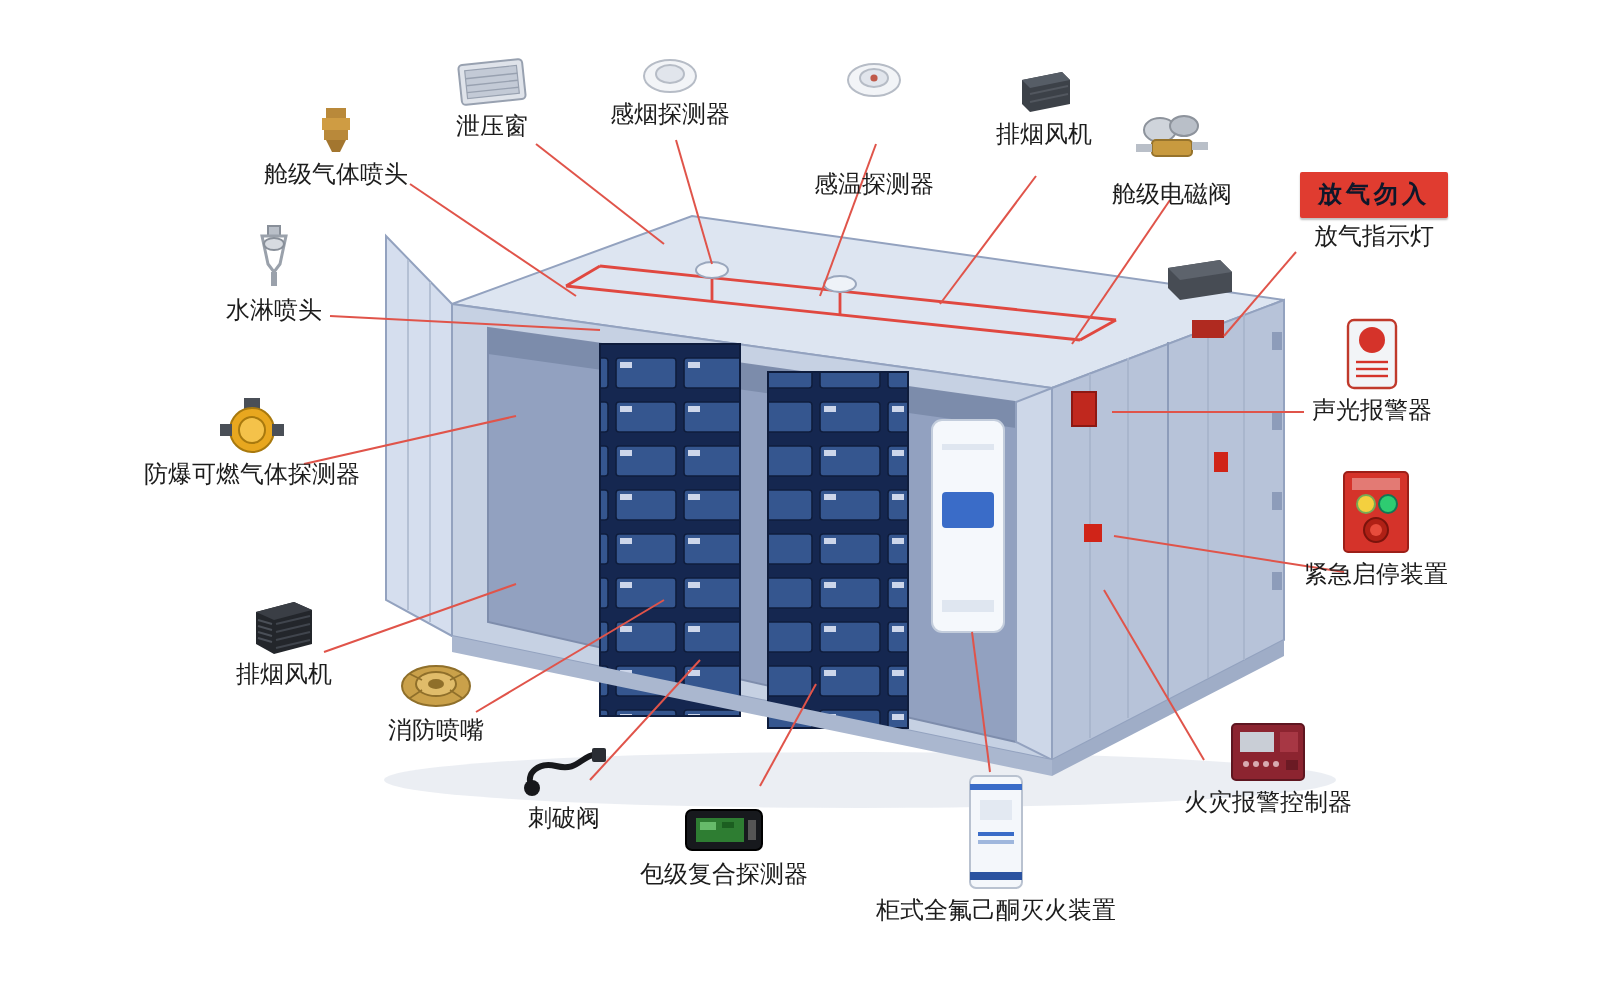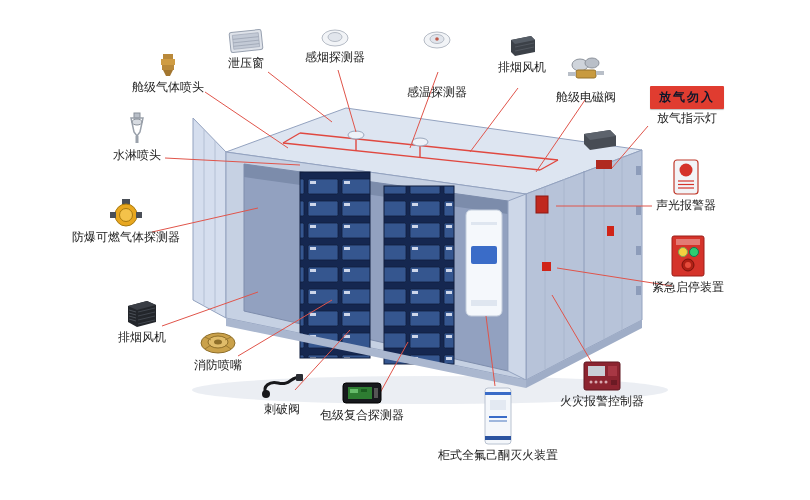--- a/index.html
+++ b/index.html
@@ -8,22 +8,22 @@
   .stage svg.layer{position:absolute;left:0;top:0;}
   .item{position:absolute;display:flex;flex-direction:column;align-items:center;gap:3px;z-index:5;}
   .lbl{font-size:12px;color:#1c1c1c;white-space:nowrap;line-height:1.1;}
   .ic{display:flex;align-items:center;justify-content:center;}
   .sign{background:#e03c30;color:#0f172a;font-size:12px;font-weight:bold;padding:3px 9px;
         letter-spacing:2px;border-radius:1px;box-shadow:0 1px 1px rgba(0,0,0,.25);}
   
   .i1{left:228px;top:28px;justify-content:space-between;}  .i2{left:305px;top:28px;}  .i3{left:407px;top:30px;gap:36px;}
   .i4{left:498px;top:32px;}  .i5{left:556px;top:56px;}  .i6{left:132px;top:52px;}
   .i7{left:113px;top:112px;} .i8{left:72px;top:198px;justify-content:center;}  .i9{left:118px;top:298px;}
-  .i10{left:194px;top:330px;}.i11{left:260px;top:372px;}.i12{left:320px;top:380px;}
-  .i13{left:438px;top:386px;}.i14{left:560px;top:360px;}.i15{left:650px;top:86px;}
+  .i10{left:194px;top:330px;}.i11{left:260px;top:372px;}.i12{left:320px;top:402px;}
+  .i13{left:438px;top:386px;}.i14{left:592px;top:360px;}.i15{left:650px;top:86px;}
   .i16{left:656px;top:158px;}.i17{left:652px;top:234px;}
 </style>
 </head>
 <body>
 
 <div class="stage">
 
   <svg class="layer" width="810" height="500" viewBox="0 0 810 500">
     <defs>
       <pattern id="cells" width="34" height="22" patternUnits="userSpaceOnUse">

